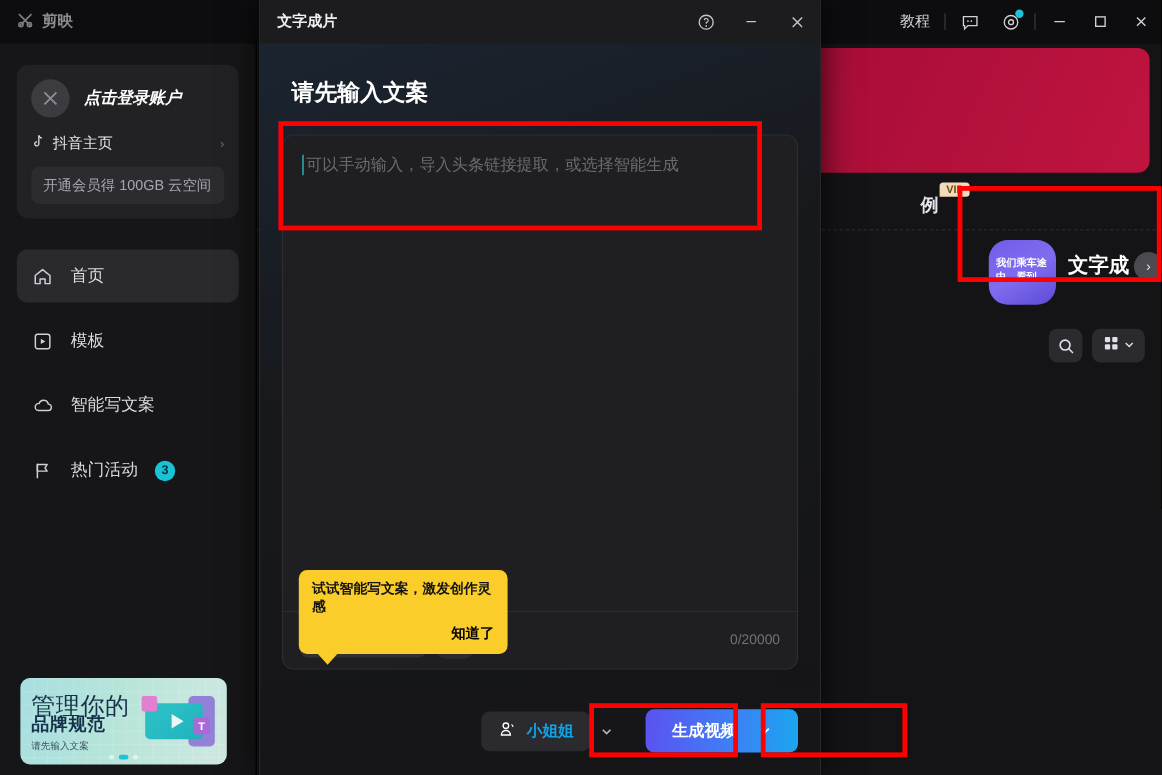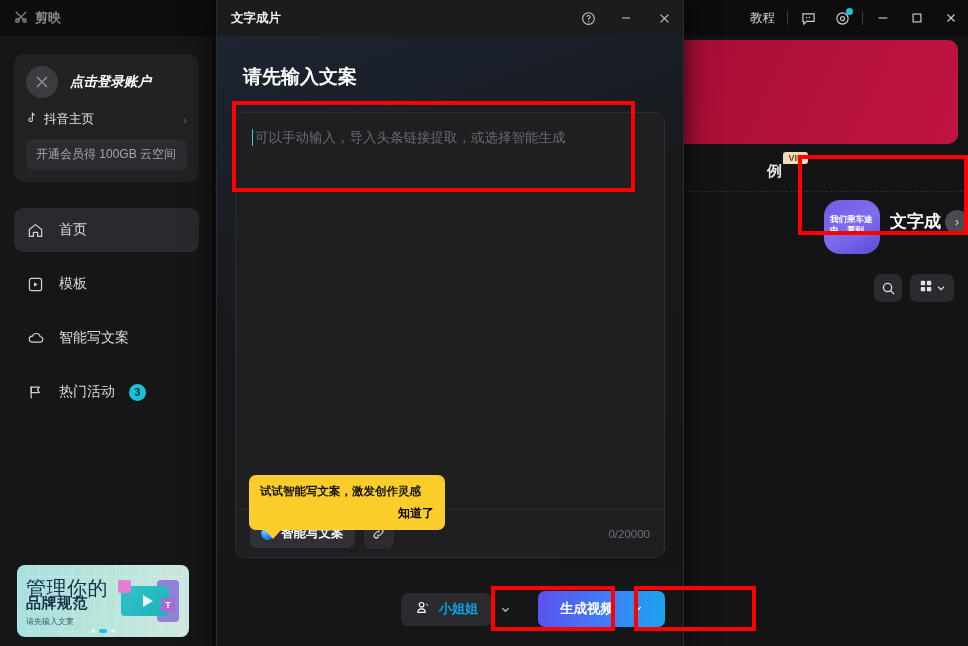--- a/index.html
+++ b/index.html
@@ -226,21 +226,21 @@
     color: #fff; font-size: 8.5px; font-weight: bold; font-style: italic;
     padding: 1px 5px; border-radius: 4px;
   }
   .link-btn {
     width: 30px; height: 30px; border-radius: 7px; background: #2b2b31;
     display: flex; align-items: center; justify-content: center; color: #d6d6dc;
   }
   .counter { margin-left: auto; color: #71717a; font-size: 11.5px; }
 
   .tooltip {
-    position: absolute; left: 249px; top: 475px; width: 196px;
+    position: absolute; left: 249px; top: 475px; width: 174px;
     background: #fbcd2b; border-radius: 7px; padding: 9px 11px 8px 11px;
     z-index: 12;
   }
   .tt-text { color: #131313; font-size: 11.5px; font-weight: bold; line-height: 1.3; }
   .tt-ok { margin-top: 6px; text-align: right; color: #000; font-size: 12px; font-weight: bold; }
   .tt-tail {
     position: absolute; left: 15px; bottom: -9px; width: 0; height: 0;
     border-left: 9px solid transparent; border-right: 9px solid transparent;
     border-top: 10px solid #fbcd2b;
   }

